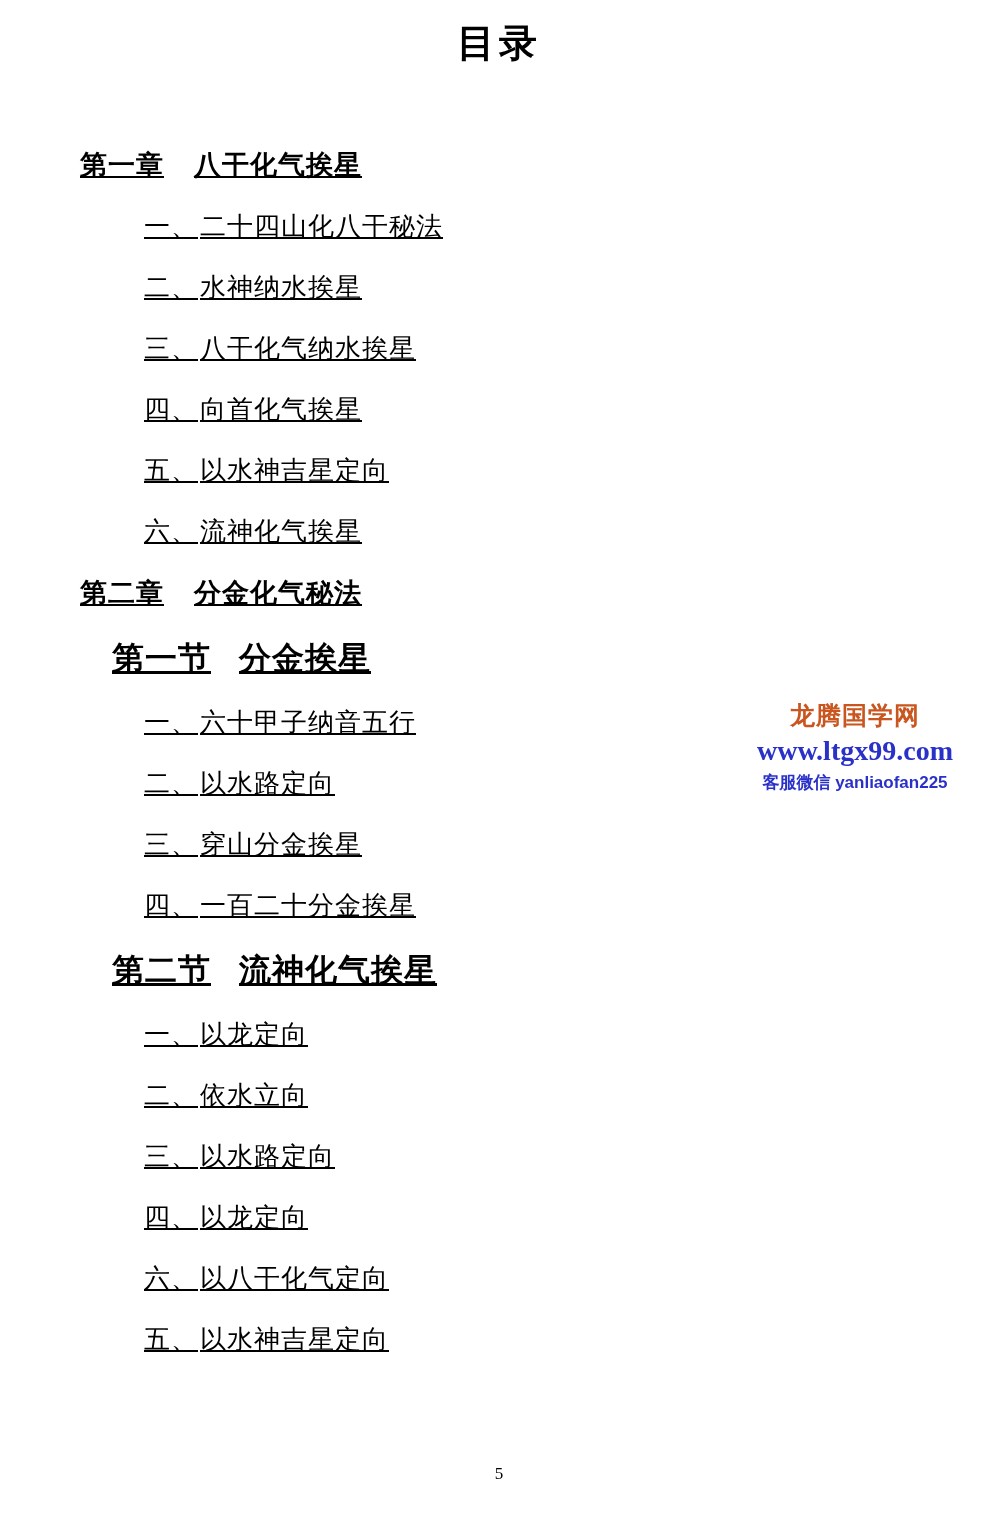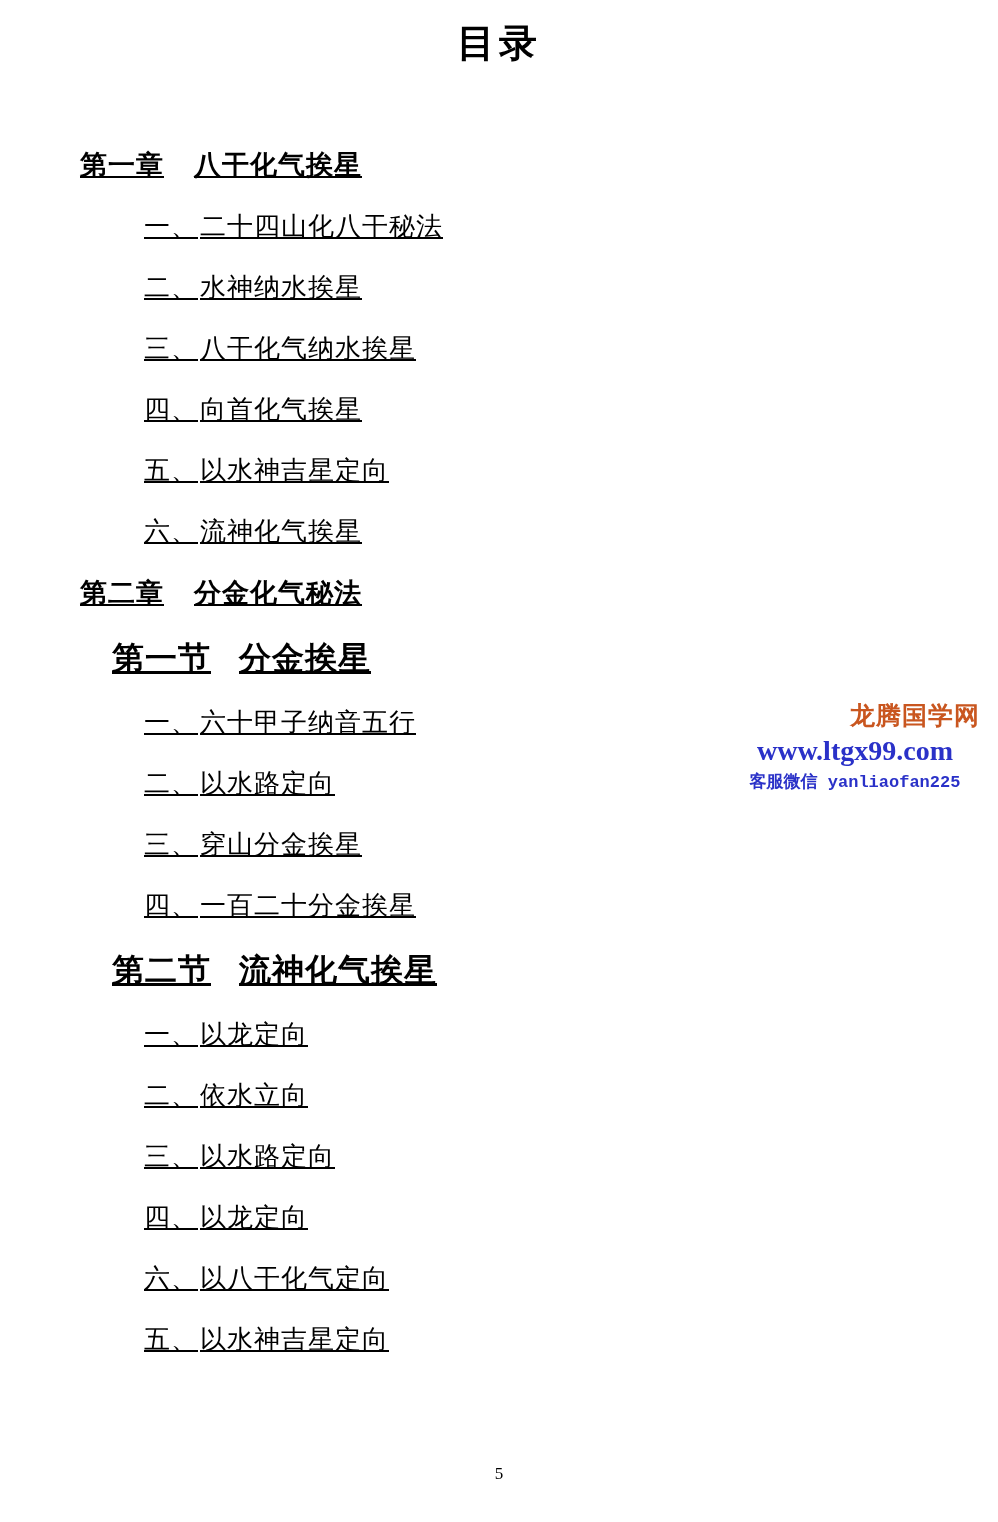--- a/index.html
+++ b/index.html
@@ -73,32 +73,31 @@
     width: 250px;
     text-align: center;
     line-height: 1.25;
   }
   .wm-line1 {
     font-family: "Liberation Sans", sans-serif;
     font-size: 25px;
     font-weight: bold;
     color: #c9561f;
     letter-spacing: 1px;
-    text-align: right;
   }
   .wm-line2 {
     font-family: "Liberation Serif", "DejaVu Serif", serif;
     font-size: 28px;
     font-weight: bold;
     color: #2a31c8;
     letter-spacing: 0px;
     margin-top: 2px;
   }
   .wm-line3 {
-    font-family: Liberation Mono, monospace;
+    font-family: Liberation Sans, sans-serif;
     font-size: 17px;
     font-weight: bold;
     color: #2a31c8;
     margin-top: 4px;
   }
   .page-number {
     position: absolute;
     bottom: 38px;
     left: 0;
     width: 100%;

